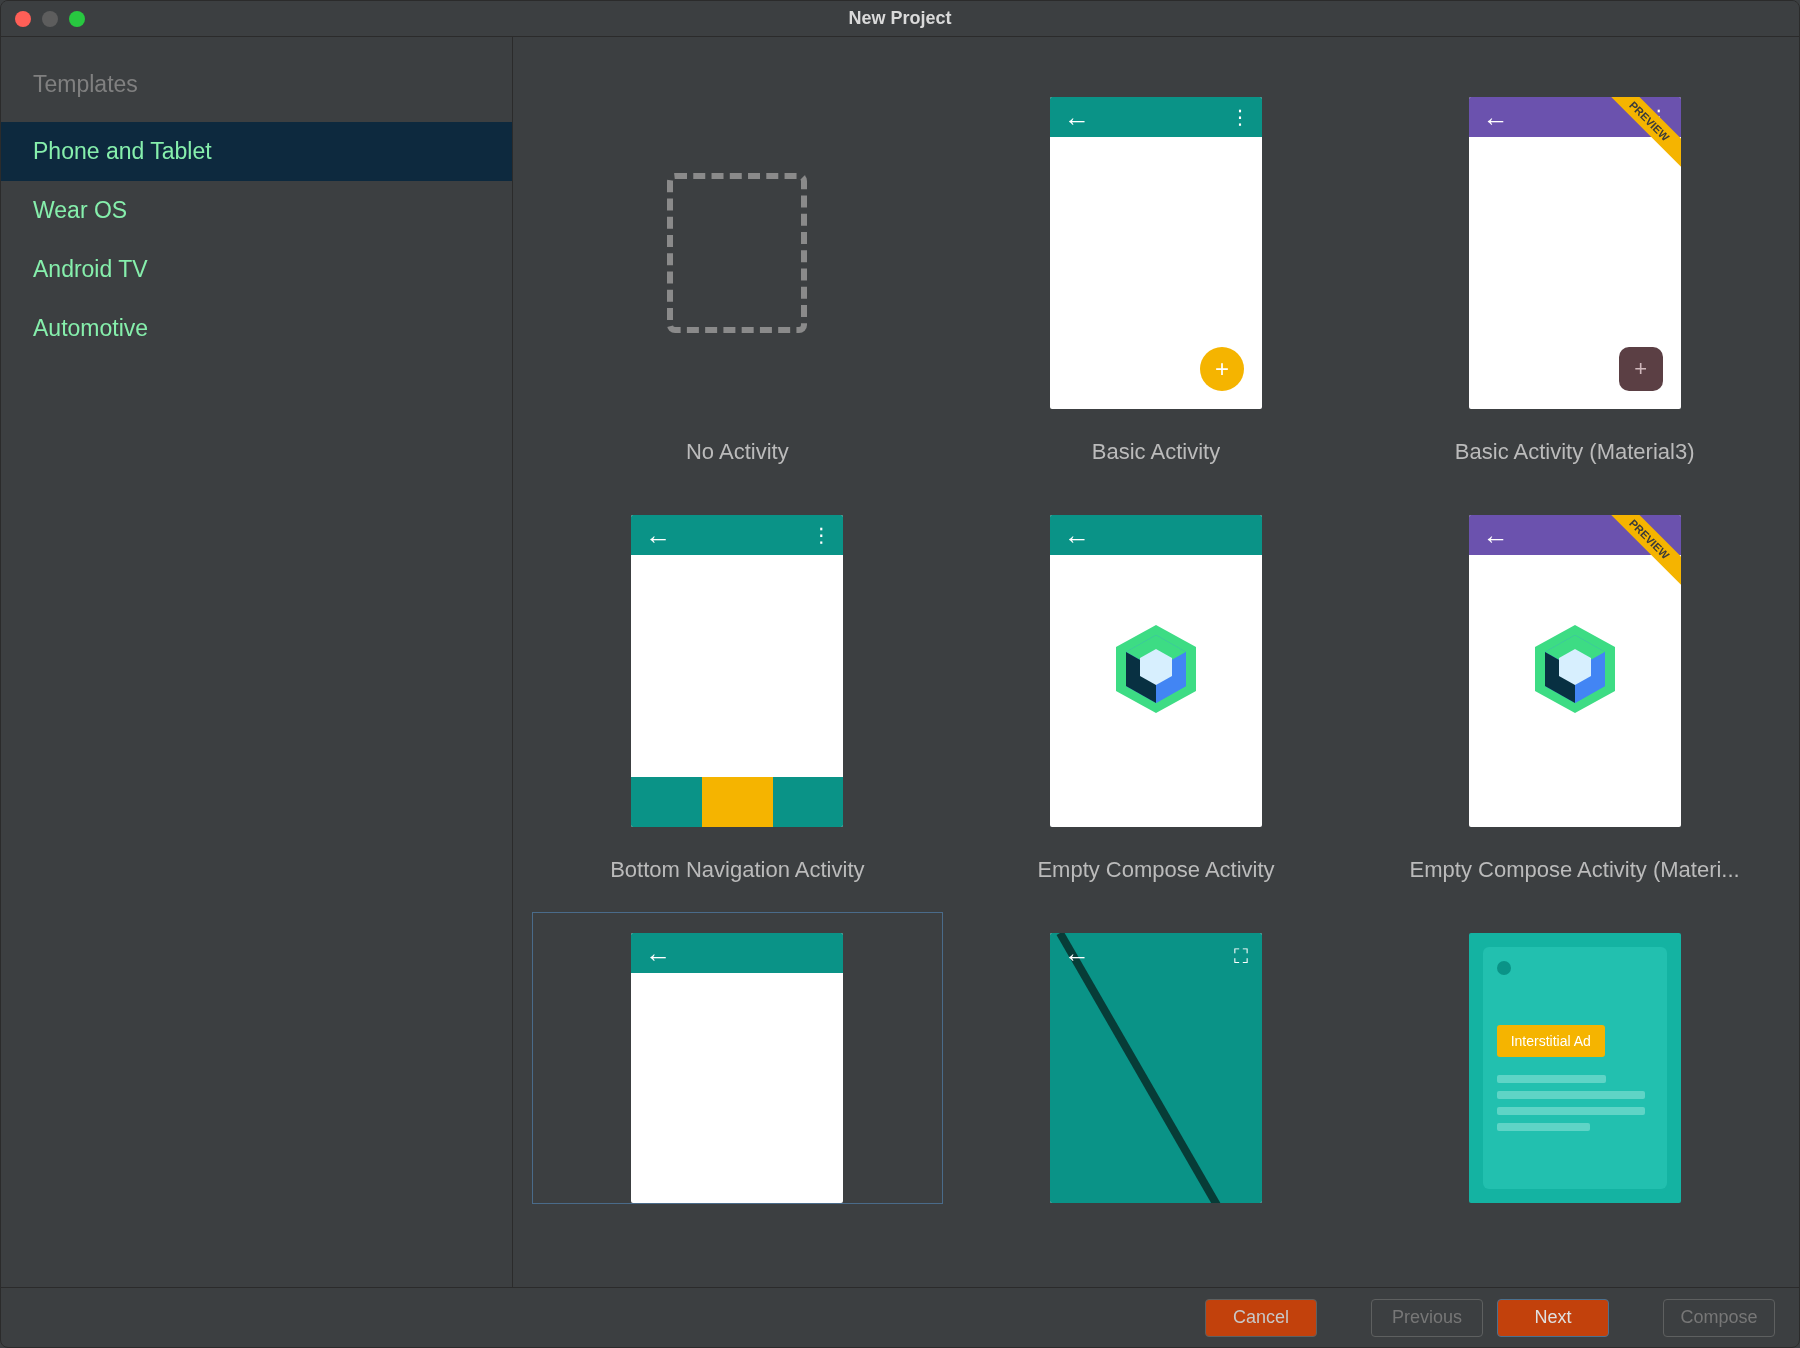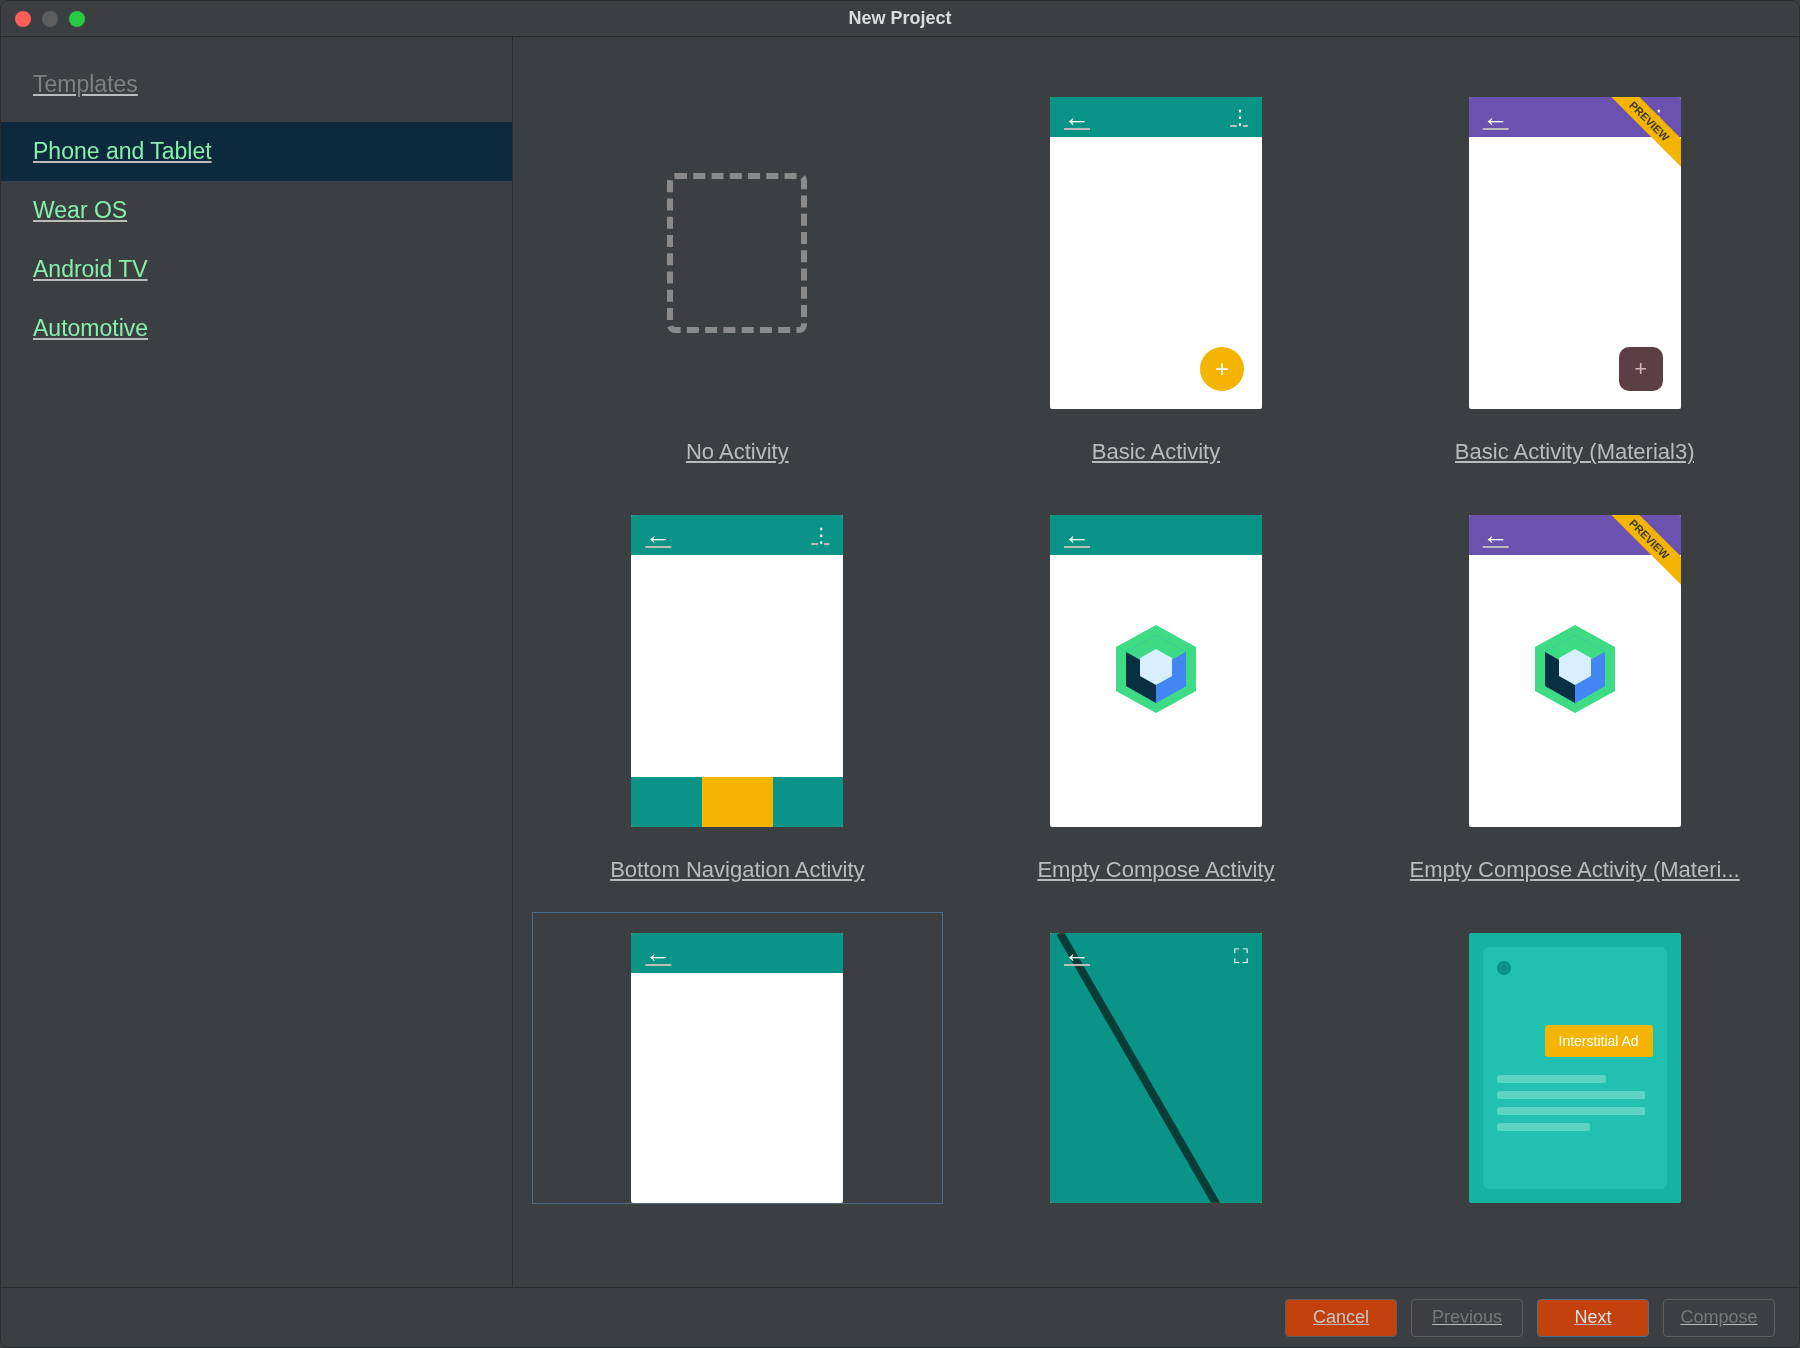--- a/index.html
+++ b/index.html
@@ -12,21 +12,20 @@
   overflow: hidden;
 }
 .window {
   width: 100%;
   height: 100%;
   display: flex;
   flex-direction: column;
   border: 1px solid #2b2b2b;
   border-radius: 8px;
   overflow: hidden;
-  text-decoration: underline;
 }
 .titlebar {
   height: 36px;
   background: #3c3f41;
   display: flex;
   align-items: center;
   position: relative;
   border-bottom: 1px solid #2b2b2b;
 }
 .traffic-lights {
@@ -212,21 +211,20 @@
   background: #14b3a2;
   position: relative;
   padding: 14px;
 }
 .ad-card {
   width: 100%; height: 100%;
   background: #22c0af;
   border-radius: 6px;
   padding: 14px;
   position: relative;
-  text-align: right;
 }
 .ad-dot {
   width: 14px; height: 14px;
   border-radius: 50%;
   background: #0a9387;
   margin-bottom: 50px;
 }
 .ad-button {
   background: #f5b400;
   color: #fff;
@@ -260,20 +258,21 @@
   background: #c2410c;
   color: #c8c8c8;
   font-size: 18px;
   border-radius: 4px;
   cursor: pointer;
 }
 .btn:disabled {
   color: #777;
   background: #3c3f41;
   cursor: default;
+  margin-left: 40px;
 }
 .btn.primary {
   background: #c2410c;
   border-color: #4a708f;
   color: #e0e0e0;
 }
 </style>
 </head>
 <body>
 

